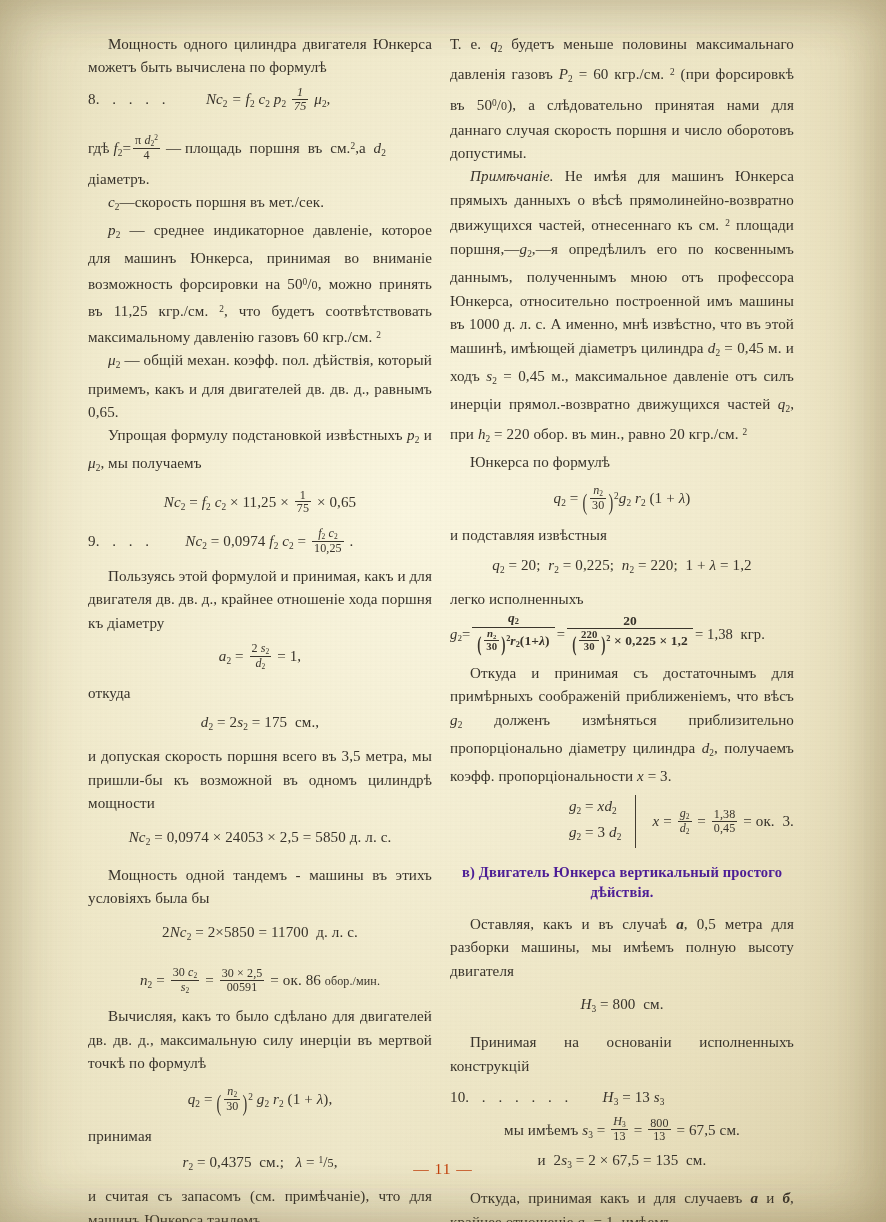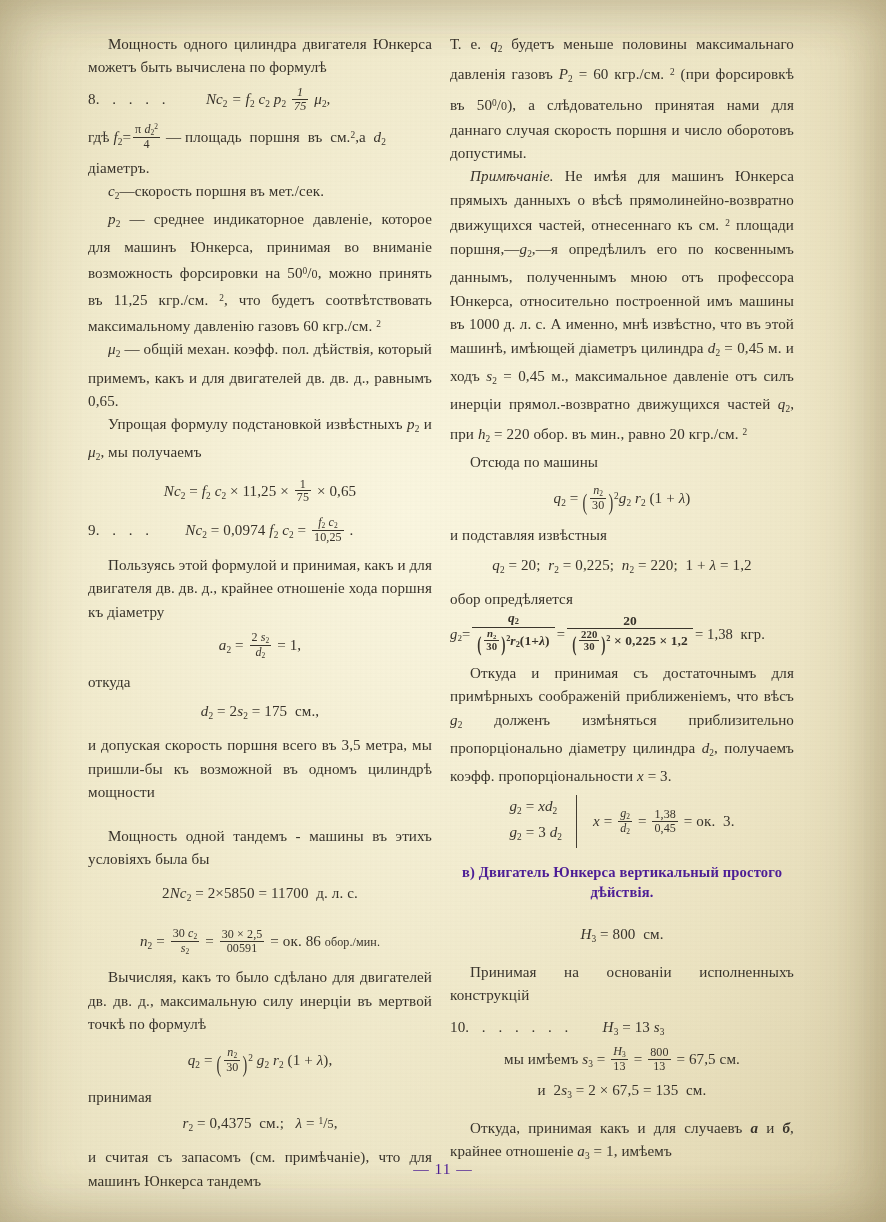--- a/index.html
+++ b/index.html
@@ -147,42 +147,42 @@
   }
 
   .spacer-s { height: 6px; }
   .spacer-m { height: 10px; }
   .spacer-l { height: 14px; }
 
   
   .pairblock {
     display: flex;
     align-items: center;
-    justify-content: center;
+    justify-content: flex-end;
     gap: 0;
     line-height: 22px;
   }
   .pairblock .left-stack {
     text-align: left;
     padding-right: 14px;
     border-right: 1px solid #433d32;
   }
   .pairblock .right-part {
     padding-left: 16px;
   }
 
   #folio {
     position: absolute;
     left: 0;
     top: 1160px;
     width: 886px;
     text-align: center;
     font-size: 15.5px;
     letter-spacing: 1px;
-    color: #4c1d95;
+    color: #c2410c;
   }
 </style>
 </head>
 <body>
 
 <div id="paper"></div>
 <div id="grain"></div>
 
 <div id="content">
 
@@ -191,21 +191,21 @@
     <p class="par">Мощность одного цилиндра двигателя Юнкерса можетъ быть вычислена по формулѣ</p>
 
     <div class="spacer-s"></div>
 
     <div class="numline">
       <span class="no">8</span><span class="dots">. . . . .</span>
       <span style="display:inline-block;width:28px"></span>
       <span class="it"><span class="it">Nc</span><sub>2</sub> = <span class="it">f</span><sub>2</sub> <span class="it">c</span><sub>2</sub> <span class="it">p</span><sub>2</sub> <span class="frac"><span class="num">1</span><span class="den">75</span></span> <span class="it">μ</span><sub>2</sub>,</span>
     </div>
 
-    <div class="math tall" style="text-align:left;margin-top:3px">
+    <div class="math tall" style="text-align:left;margin-top:14px">
       гдѣ <span class="it">f</span><sub>2</sub>=<span class="frac"><span class="num">π <span class="it">d</span><sub>2</sub><sup>2</sup></span><span class="den">4</span></span> — площадь&nbsp; поршня&nbsp; въ&nbsp; см.<sup>2</sup>,а&nbsp; <span class="it">d</span><sub>2</sub>
     </div>
     <p class="par cont">діаметръ.</p>
 
     <p class="par"><span class="it">c</span><sub>2</sub>—скорость поршня въ мет./сек.</p>
 
     <p class="par"><span class="it">p</span><sub>2</sub> — среднее индикаторное давленіе, которое для машинъ Юнкерса, принимая во вниманіе возможность форсировки на 50<sup>0</sup>/<span class="small">0</span>, можно принять въ 11,25 кгр./см. <sup>2</sup>, что будетъ соотвѣтствовать максимальному давленію газовъ 60 кгр./см. <sup>2</sup></p>
 
     <p class="par"><span class="it">μ</span><sub>2</sub> — общій механ. коэфф. пол. дѣйствія, который примемъ, какъ и для двигателей дв. дв. д., равнымъ 0,65.</p>
 
@@ -236,20 +236,23 @@
 
     <div class="spacer-s"></div>
     <div class="math">
       <span class="it">d</span><sub>2</sub> = 2<span class="it">s</span><sub>2</sub> = 175&nbsp; см.,
     </div>
     <div class="spacer-s"></div>
 
     <p class="par cont">и допуская скорость поршня всего въ 3,5 метра, мы пришли-бы къ возможной въ одномъ цилиндрѣ мощности</p>
 
     <div class="spacer-m"></div>
+    <div class="math">
+      <span class="it">Nc</span><sub>2</sub> = 0,0974 × 24053 × 2,5 = 5850 д. л. с.
+    </div>
     <div class="spacer-m"></div>
 
     <p class="par">Мощность одной тандемъ - машины въ этихъ условіяхъ была бы</p>
 
     <div class="spacer-m"></div>
     <div class="math">
       2<span class="it">Nc</span><sub>2</sub> = 2×5850 = 11700&nbsp; д. л. с.
     </div>
     <div class="spacer-m"></div>
 
@@ -278,37 +281,37 @@
     <p class="par cont">и считая съ запасомъ (см. примѣчаніе), что для машинъ Юнкерса тандемъ</p>
 
   </div>
 
   <div class="col" id="col-right">
 
     <p class="par cont">Т. е. <span class="it">q</span><sub>2</sub> будетъ меньше половины максимальнаго давленія газовъ <span class="it">P</span><sub>2</sub> = 60 кгр./см. <sup>2</sup> (при форсировкѣ въ 50<sup>0</sup>/<span class="small">0</span>), а слѣдовательно принятая нами для даннаго случая скорость поршня и число оборотовъ допустимы.</p>
 
     <p class="par"><span class="it">Примѣчаніе.</span> Не имѣя для машинъ Юнкерса прямыхъ данныхъ о вѣсѣ прямолинейно-возвратно движущихся частей, отнесеннаго къ см. <sup>2</sup> площади поршня,—<span class="it">g</span><sub>2</sub>,—я опредѣлилъ его по косвеннымъ даннымъ, полученнымъ мною отъ профессора Юнкерса, относительно построенной имъ машины въ 1000 д. л. с. А именно, мнѣ извѣстно, что въ этой машинѣ, имѣющей діаметръ цилиндра <span class="it">d</span><sub>2</sub> = 0,45 м. и ходъ <span class="it">s</span><sub>2</sub> = 0,45 м., максимальное давленіе отъ силъ инерціи прямол.-возвратно движущихся частей <span class="it">q</span><sub>2</sub>, при <span class="it">h</span><sub>2</sub> = 220 обор. въ мин., равно 20 кгр./см. <sup>2</sup></p>
 
-    <p class="par">Отсюда по машины</p>
+    <p class="par">Юнкерса по формулѣ</p>
 
     <div class="spacer-s"></div>
     <div class="math tall">
       <span class="it">q</span><sub>2</sub> = <span class="paren">(</span><span class="frac"><span class="num"><span class="it">n</span><sub>2</sub></span><span class="den">30</span></span><span class="paren">)</span><sup>2</sup><span class="it">g</span><sub>2</sub> <span class="it">r</span><sub>2</sub> (1 + <span class="it">λ</span>)
     </div>
     <div class="spacer-s"></div>
 
     <p class="par cont">и подставляя извѣстныя</p>
 
     <div class="spacer-s"></div>
     <div class="math">
       <span class="it">q</span><sub>2</sub> = 20;&nbsp; <span class="it">r</span><sub>2</sub> = 0,225;&nbsp; <span class="it">n</span><sub>2</sub> = 220;&nbsp; 1 + <span class="it">λ</span> = 1,2
     </div>
     <div class="spacer-s"></div>
 
-    <p class="par cont">обор опредѣляется</p>
+    <p class="par cont">легко исполненныхъ</p>
 
     <div class="math tall" style="text-align:left;font-size:.97em">
       <span class="it">g</span><sub>2</sub>=<span class="frac wide big"><span class="num"><span class="it">q</span><sub>2</sub></span><span class="den"><span class="paren">(</span><span class="frac"><span class="num"><span class="it">n</span><sub>2</sub></span><span class="den">30</span></span><span class="paren">)</span><sup>2</sup><span class="it">r</span><sub>2</sub>(1+<span class="it">λ</span>)</span></span>=<span class="frac wide big"><span class="num">20</span><span class="den"><span class="paren">(</span><span class="frac"><span class="num">220</span><span class="den">30</span></span><span class="paren">)</span><sup>2</sup> × 0,225 × 1,2</span></span>= 1,38&nbsp; кгр.
     </div>
 
     <div class="spacer-s"></div>
     <p class="par">Откуда и принимая съ достаточнымъ для примѣрныхъ соображеній приближеніемъ, что вѣсъ <span class="it">g</span><sub>2</sub> долженъ измѣняться приблизительно пропорціонально діаметру цилиндра <span class="it">d</span><sub>2</sub>, получаемъ коэфф. пропорціональности <span class="it">x</span> = 3.</p>
 
     <div class="spacer-s"></div>
     <div class="pairblock">
@@ -321,20 +324,21 @@
       </div>
     </div>
 
     <div class="spacer-l"></div>
     <div class="heading">
       <div>в) Двигатель Юнкерса вертикальный простого</div>
       <div>дѣйствія.</div>
     </div>
     <div class="spacer-m"></div>
 
+    <p class="par">Оставляя, какъ и въ случаѣ <span class="it" style="font-weight:bold">а</span>, 0,5 метра для разборки машины, мы имѣемъ полную высоту двигателя</p>
 
     <div class="spacer-m"></div>
     <div class="math">
       <span class="it">H</span><sub>3</sub> = 800&nbsp; см.
     </div>
     <div class="spacer-m"></div>
 
     <p class="par">Принимая на основаніи исполненныхъ конструкцій</p>
 
     <div class="spacer-s"></div>

